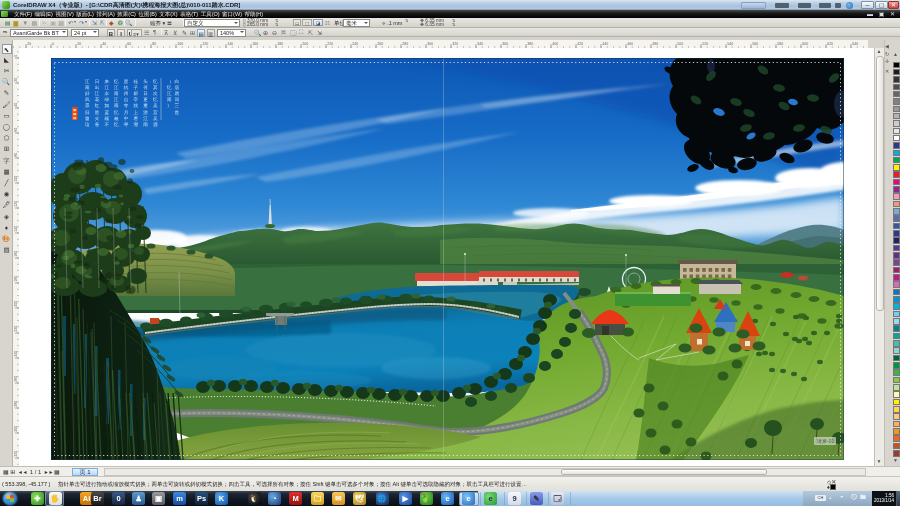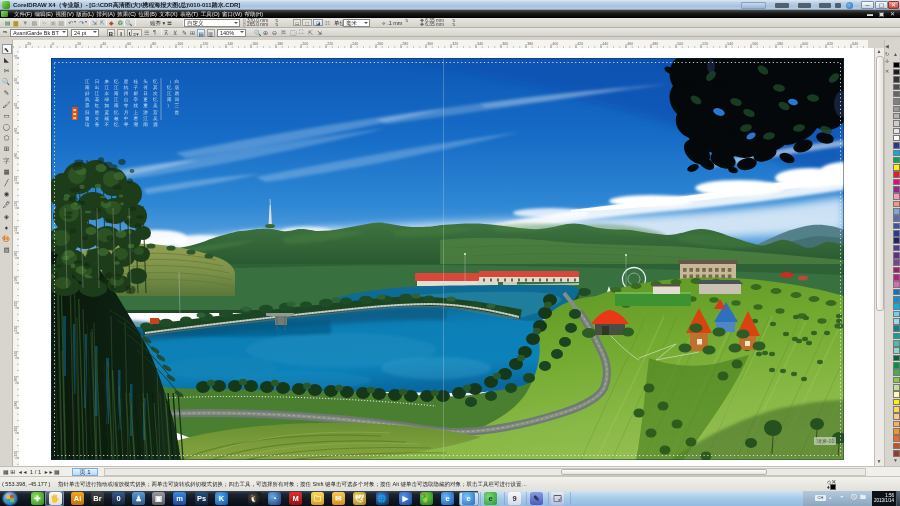--- a/index.html
+++ b/index.html
@@ -1040,21 +1040,21 @@
 <div class="abs sbarrow" style="left:891px;top:458px;width:9px;">▼</div>
 <div class="abs" style="left:885px;top:43px;font-size:5px;color:#555;">◀</div>
 <div class="abs" style="left:885px;top:51px;font-size:5px;color:#555;">↻</div>
 <div class="abs" style="left:885px;top:58px;font-size:5px;color:#555;">✛</div>
 <div class="abs" style="left:885px;top:68px;font-size:5px;color:#555;">✕</div>
 <div class="abs" style="left:3px;top:492px;width:14px;height:13px;border-radius:50%;background:radial-gradient(circle at 38% 32%,#9fd4f8 0%,#3f8fd8 45%,#1a5ca8 100%);box-shadow:0 0 2px #7ac0f0;"></div>
 <div class="abs" style="left:6px;top:495px;width:8px;height:7px;background:conic-gradient(from 0deg,#e8482a 0 25%,#7ac043 0 50%,#2a9ae0 0 75%,#f4b820 0);border-radius:1px;transform:perspective(20px) rotateY(-12deg);"></div>
 <div class="abs" style="left:45px;top:491px;width:19px;height:14.5px;background:linear-gradient(180deg,rgba(200,225,250,0.35),rgba(140,180,220,0.25));border:1px solid rgba(160,200,240,0.5);border-radius:2px;"></div>
 <div class="tkicon" style="left:31px;background:radial-gradient(circle at 35% 35%,#8adf5a,#2d8a1f);">✚</div>
 <div class="tkicon" style="left:49px;background:linear-gradient(180deg,#f8f8f4,#e0e0d8);">🖐</div>
-<div class="tkicon" style="left:71px;background:linear-gradient(180deg,#f4a623,#c87008);">Ai</div>
+<div class="tkicon" style="left:80px;background:linear-gradient(180deg,#f4a623,#c87008);">Ai</div>
 <div class="tkicon" style="left:91px;background:linear-gradient(180deg,#484848,#1a1a1a);">Br</div>
 <div class="tkicon" style="left:112px;background:linear-gradient(180deg,#3a5a8a,#15253f);">0</div>
 <div class="tkicon" style="left:132px;background:linear-gradient(180deg,#5a9ad0,#2a5a90);">♟</div>
 <div class="tkicon" style="left:152px;background:linear-gradient(180deg,#9a9aa2,#5a5a62);">▣</div>
 <div class="tkicon" style="left:173px;background:linear-gradient(180deg,#3a8ae0,#1a4aa0);">m</div>
 <div class="tkicon" style="left:195px;background:linear-gradient(180deg,#29507c,#0e2038);">Ps</div>
 <div class="tkicon" style="left:215px;background:radial-gradient(circle at 35% 35%,#5aaae8,#0a50a8);">K</div>
 <div class="tkicon" style="left:248px;background:radial-gradient(circle at 35% 35%,#4a4a4a,#000);">🐧</div>
 <div class="tkicon" style="left:268px;background:radial-gradient(circle at 35% 35%,#6aaade,#1a3a7a);">◔</div>
 <div class="tkicon" style="left:289px;background:linear-gradient(180deg,#e03030,#981010);">M</div>

